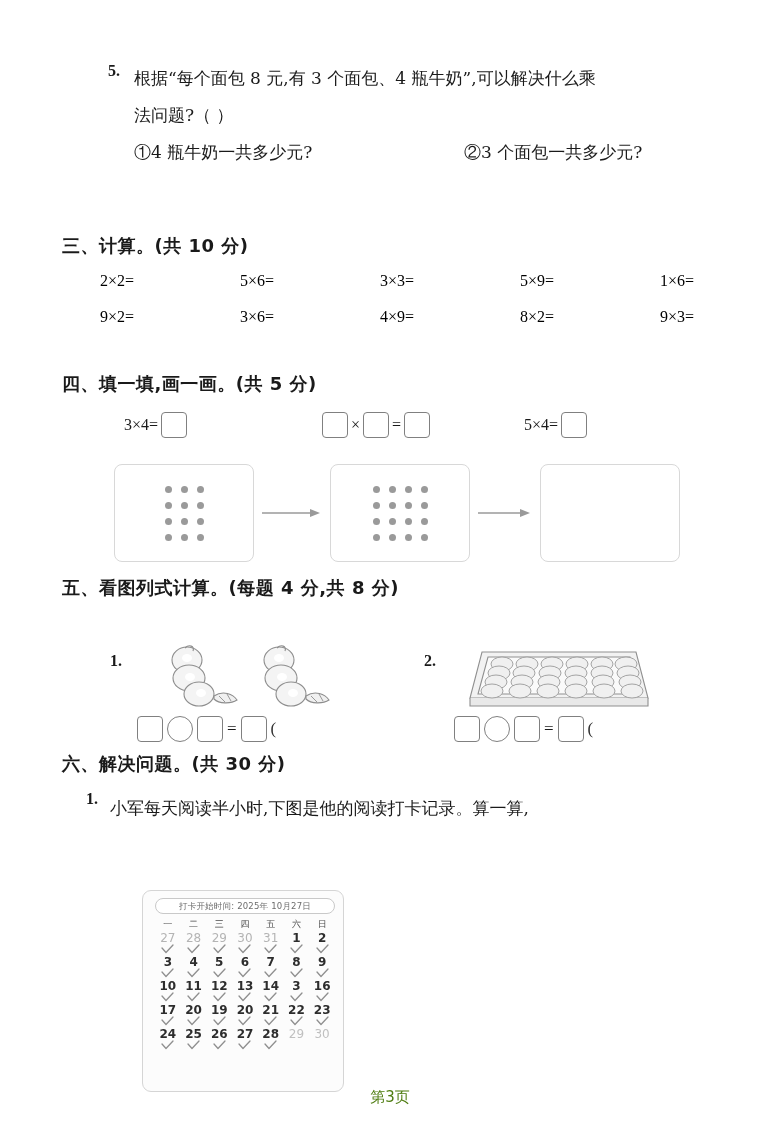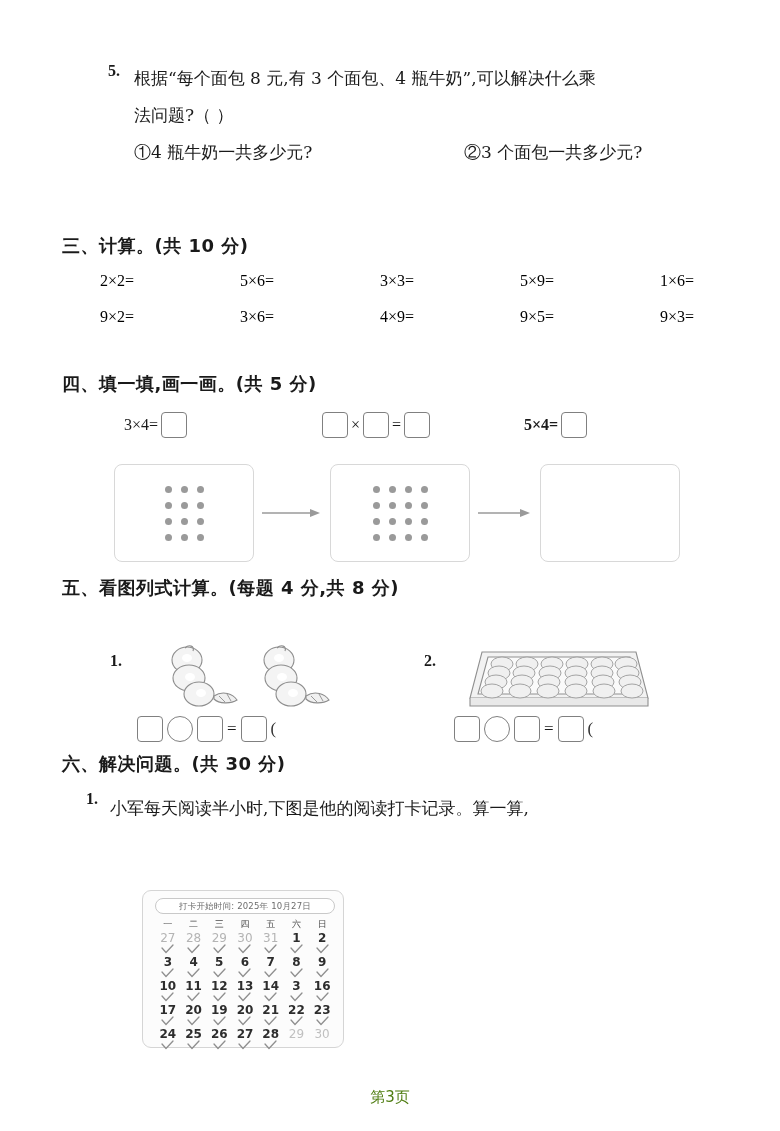--- a/index.html
+++ b/index.html
@@ -60,21 +60,21 @@
     display: inline-block;
     width: 26px; height: 26px;
     border: 1px solid #808080;
     border-radius: 4px;
     vertical-align: middle;
     background: #fff;
   }
   .eq-item { position: absolute; display: flex; align-items: center; gap: 3px; }
   #eqA { left: 62px; }
   #eqB { left: 260px; }
-  #eqC { left: 462px; font-weight: bold; }
+  #eqC { left: 462px; }
 
   .panels { margin-top: 18px; position: relative; height: 100px; }
   .panel {
     position: absolute;
     border: 1px solid #d8d8d8;
     border-radius: 8px;
     background: #fff;
     top: 0;
   }
   #panel1 { left: 52px;  width: 140px; height: 98px; }
@@ -112,21 +112,21 @@
   #q6_1 { margin-top: 14px; margin-left: 24px; display: flex; }
   #q6_1 .num { width: 24px; flex: none; font-weight: bold; font-size: 16px; }
   #q6_1 .txt { flex: 1; }
 
   
   #calendar-card {
     position: absolute;
     left: 142px;
     top: 890px;
     width: 202px;
-    height: 158px;
+    height: 202px;
     border: 1px solid #d5d5d5;
     border-radius: 9px;
     background: #fcfcfc;
     padding: 7px 8px 6px 12px;
   }
   #cal-banner {
     border: 1px solid #c9c9c9;
     border-radius: 9px;
     background: #fff;
     text-align: center;
@@ -198,21 +198,21 @@
     <div class="sect-head">三、计算。(共 10 分)</div>
     <div class="calc-grid">
       <div>2×2=</div>
       <div>5×6=</div>
       <div>3×3=</div>
       <div>5×9=</div>
       <div>1×6=</div>
       <div>9×2=</div>
       <div>3×6=</div>
       <div>4×9=</div>
-      <div>9×5=</div>
+      <div>8×2=</div>
       <div>9×3=</div>
     </div>
   </div>
 
   <div id="sec4">
     <div class="sect-head">四、填一填,画一画。(共 5 分)</div>
 
     <div class="eq-row">
       <div class="eq-item" id="eqA">
         <span>3×4=</span>

